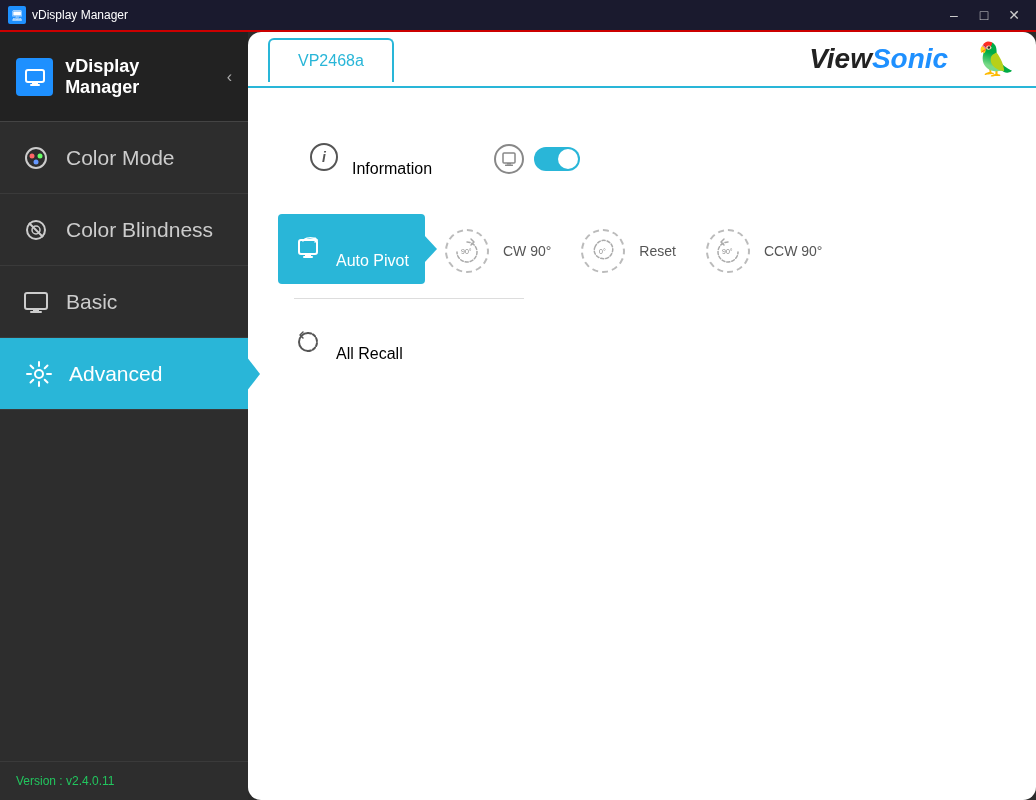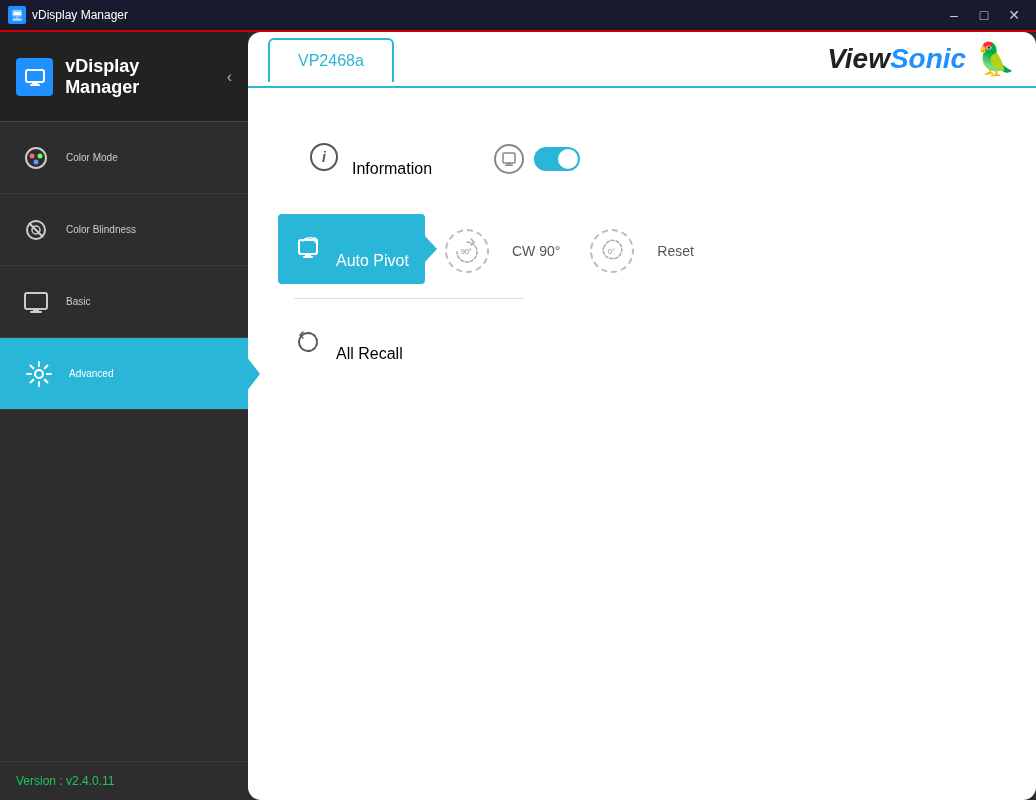--- a/index.html
+++ b/index.html
@@ -71,21 +71,21 @@
       top: 50%;
       transform: translateY(-50%);
       width: 0;
       height: 0;
       border-top: 18px solid transparent;
       border-bottom: 18px solid transparent;
       border-left: 14px solid #29b6d8;
       z-index: 10;
     }
     .sidebar-item-icon { width: 32px; height: 32px; display: flex; align-items: center; justify-content: center; flex-shrink: 0; }
-    .sidebar-item-label { font-size: 10px; text-align: center; }
+    .sidebar-item-label { font-size: 21px; text-align: center; }
 
     .sidebar-footer { padding: 12px 16px; color: #22c55e; font-size: 12px; border-top: 1px solid #3a3a3a; }
 
     
     .content-area {
       flex: 1;
       background: #ffffff;
       display: flex;
       flex-direction: column;
       border-radius: 13px;
@@ -110,21 +110,21 @@
       color: #29b6d8;
       font-size: 16px;
       font-weight: 500;
       cursor: pointer;
       background: white;
       margin-bottom: -2px;
     }
     .viewsonic-logo {
       display: flex;
       align-items: center;
-      gap: 6px;
+      gap: 24px;
     }
     .viewsonic-text { font-size: 28px; font-weight: 700; color: #333; font-style: italic; }
 
     
     .content-body { flex: 1; padding: 20px 30px; }
 
     
     .content-menu-item {
       display: flex;
       align-items: center;
@@ -187,21 +187,21 @@
     .rotation-buttons {
       display: flex;
       gap: 30px;
       align-items: center;
       padding: 10px 0;
       margin-left: 20px;
     }
     .rotation-btn {
       display: flex;
       align-items: center;
-      gap: 23px;
+      gap: 14px;
       cursor: pointer;
       color: #555;
       font-size: 14px;
     }
     .rotation-btn-icon {
       width: 44px;
       height: 44px;
       border-radius: 50%;
       border: 2px dashed #bbb;
       display: flex;
@@ -380,20 +380,30 @@
           <div class="rotation-btn">
             <div class="rotation-btn-icon">
               <svg width="28" height="28" viewBox="0 0 28 28" fill="none">
                 <path d="M6 10 C8 5 13 2 18 4 C23 6 25 11 23 16 C21 21 16 23 11 21 C6 19 4 14 6 10" stroke="#aaa" stroke-width="1.5" stroke-dasharray="3 2" fill="none" stroke-linecap="round"></path>
                 <text x="10" y="17" font-size="7" fill="#888">0°</text>
               </svg>
             </div>
             <span>Reset</span>
           </div>
 
+          <div class="rotation-btn">
+            <div class="rotation-btn-icon">
+              <svg width="28" height="28" viewBox="0 0 28 28" fill="none">
+                <path d="M14 5 C8.5 5 4 9.5 4 15 C4 20.5 8.5 25 14 25 C19.5 25 24 20.5 24 15" stroke="#aaa" stroke-width="1.5" stroke-dasharray="3 2" fill="none" stroke-linecap="round"></path>
+                <path d="M10 2 L7 5 L10 8" stroke="#aaa" stroke-width="1.5" stroke-linecap="round" stroke-linejoin="round" fill="none"></path>
+                <text x="8" y="17" font-size="7" fill="#888">90°</text>
+              </svg>
+            </div>
+            <span>CCW 90°</span>
+          </div>
         </div>
       </div>
 
       <hr class="divider" style="margin-top:10px; max-width: 230px; margin-left:16px;">
 
       <div class="content-menu-item" style="margin-left:0;">
         <div class="content-menu-item-icon">
           <svg width="26" height="26" viewBox="0 0 26 26" fill="none">
             <path d="M13 4 C8 4 4 8 4 13 C4 18 8 22 13 22" stroke="#555" stroke-width="2" stroke-linecap="round" fill="none"></path>
             <path d="M8 3 L5 6 L8 9" stroke="#555" stroke-width="1.5" stroke-linecap="round" stroke-linejoin="round" fill="none"></path>

